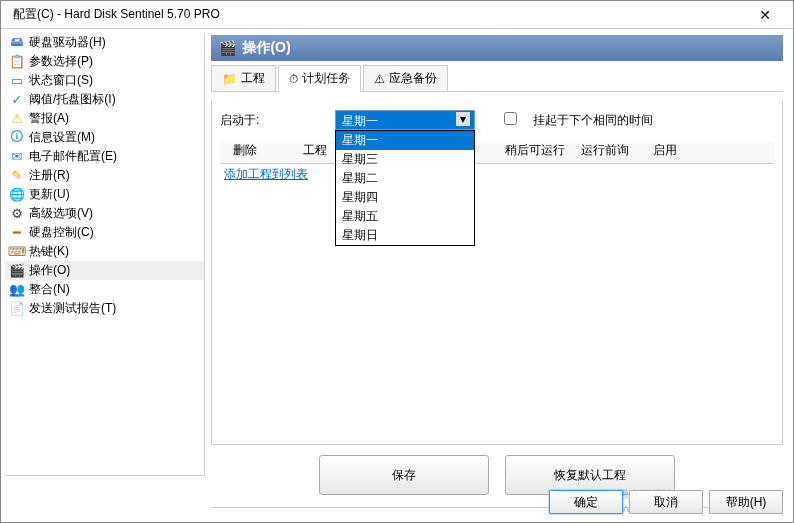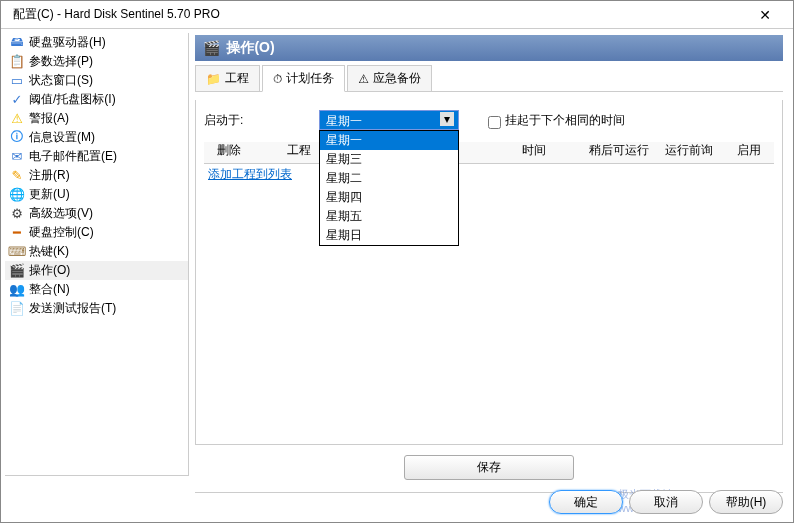--- a/index.html
+++ b/index.html
@@ -20,37 +20,37 @@
 .tab.active { background: #fff; border-bottom: 1px solid #fff; margin-bottom: -1px; }
 .tab-content { border: 1px solid #ccc; border-top: none; padding: 10px 8px 8px; height: 345px; position: relative; }
 .form-row { display: flex; align-items: center; gap: 10px; margin-bottom: 12px; }
 .form-row label { width: 60px; text-align: left; }
 .dropdown-wrap { position: relative; width: 129px; margin-left: 45px; }
 .dropdown { width: 140px; height: 20px; border: 1px solid #7a96df; background: #0078d7; color: #fff; padding: 2px 18px 2px 6px; cursor: pointer; position: relative; font-size: 12px; }
 .dropdown::after { content: "▾"; position: absolute; right: 4px; top: 1px; color: #000; background: #e1e1e1; width: 14px; text-align: center; }
 .dropdown-list { position: absolute; top: 20px; left: 0; width: 140px; border: 1px solid #000; background: #fff; z-index: 10; }
 .dropdown-item { padding: 1px 6px; cursor: pointer; }
 .dropdown-item.highlighted { background: #0078d7; color: #fff; }
-.checkbox-wrap { display: flex; align-items: flex-end; gap: 4px; margin-left: 30px; }
+.checkbox-wrap { display: flex; align-items: flex-start; gap: 16px; margin-left: 30px; }
 .checkbox-wrap input { width: 13px; height: 13px; }
 .table-header { display: flex; border-bottom: 1px solid #ccc; background: #f8f8f8; padding-bottom: 4px; }
 .table-header .col { text-align: center; }
 .col-del { width: 50px; }
 .col-proj { width: 90px; }
 .col-name { width: 140px; }
 .col-time { width: 100px; }
 .col-delay { width: 70px; }
 .col-pre { width: 70px; }
 .col-en { width: 50px; }
 .table-body { height: 240px; overflow: auto; }
 .add-link { color: #0066cc; text-decoration: underline; padding: 2px 4px; cursor: pointer; display: inline-block; }
 .action-buttons { display: flex; justify-content: center; gap: 16px; padding: 10px 0; }
-.action-buttons button { width: 170px; height: 25px; border: 1px solid #aaa; background: linear-gradient(#fff,#e8e8e8); cursor: pointer; border-radius: 3px; font-family: inherit; font-size: 12px; }
+.action-buttons button { width: 170px; height: 40px; border: 1px solid #aaa; background: linear-gradient(#fff,#e8e8e8); cursor: pointer; border-radius: 3px; font-family: inherit; font-size: 12px; }
 .bottom-bar { position: absolute; bottom: 8px; right: 10px; display: flex; gap: 6px; }
-.bottom-bar button { width: 74px; height: 24px; border: 1px solid #aaa; background: linear-gradient(#fff,#e8e8e8); cursor: pointer; border-radius: 12px; font-family: inherit; font-size: 12px; }
+.bottom-bar button { width: 74px; height: 24px; border: 1px solid #aaa; background: linear-gradient(#fff,#e8e8e8); cursor: pointer; border-radius: 1px; font-family: inherit; font-size: 12px; }
 .bottom-bar button.primary { border: 1px solid #3399ff; box-shadow: 0 0 2px #3399ff; }
 .watermark { position: absolute; bottom: 8px; right: 120px; color: #6a8cd2; font-size: 11px; opacity: 0.6; display: flex; align-items: center; gap: 4px; }
 .divider { border-top: 1px solid #ccc; margin: 2px 0 0; }
 </style>
 </head>
 <body>
 
 <div class="window">
   <div class="titlebar">
     <span class="titlebar-text">配置(C)  -  Hard Disk Sentinel 5.70 PRO</span>
@@ -159,32 +159,32 @@
           <div class="checkbox-wrap">
             <input type="checkbox" style="">
             <span>挂起于下个相同的时间</span>
           </div>
         </div>
 
         <div class="table-header">
           <div class="col col-del">删除</div>
           <div class="col col-proj">工程</div>
           <div class="col col-name">名称</div>
-          <div class="col col-time">时间</div>
           <div class="col col-delay">稍后可运行</div>
           <div class="col col-pre">运行前询</div>
           <div class="col col-en">启用</div>
         </div>
         <div class="table-body">
           <span class="add-link">添加工程到列表</span>
         </div>
       </div>
 
       <div class="action-buttons">
         <button>保存</button>
+        <button>恢复默认工程</button>
       </div>
       <div class="divider"></div>
     </div>
   </div>
 
   <div class="watermark">
     <span>✦</span>
     <span>
       <span>极光下载站</span><br>
       <span>www.x27</span>

